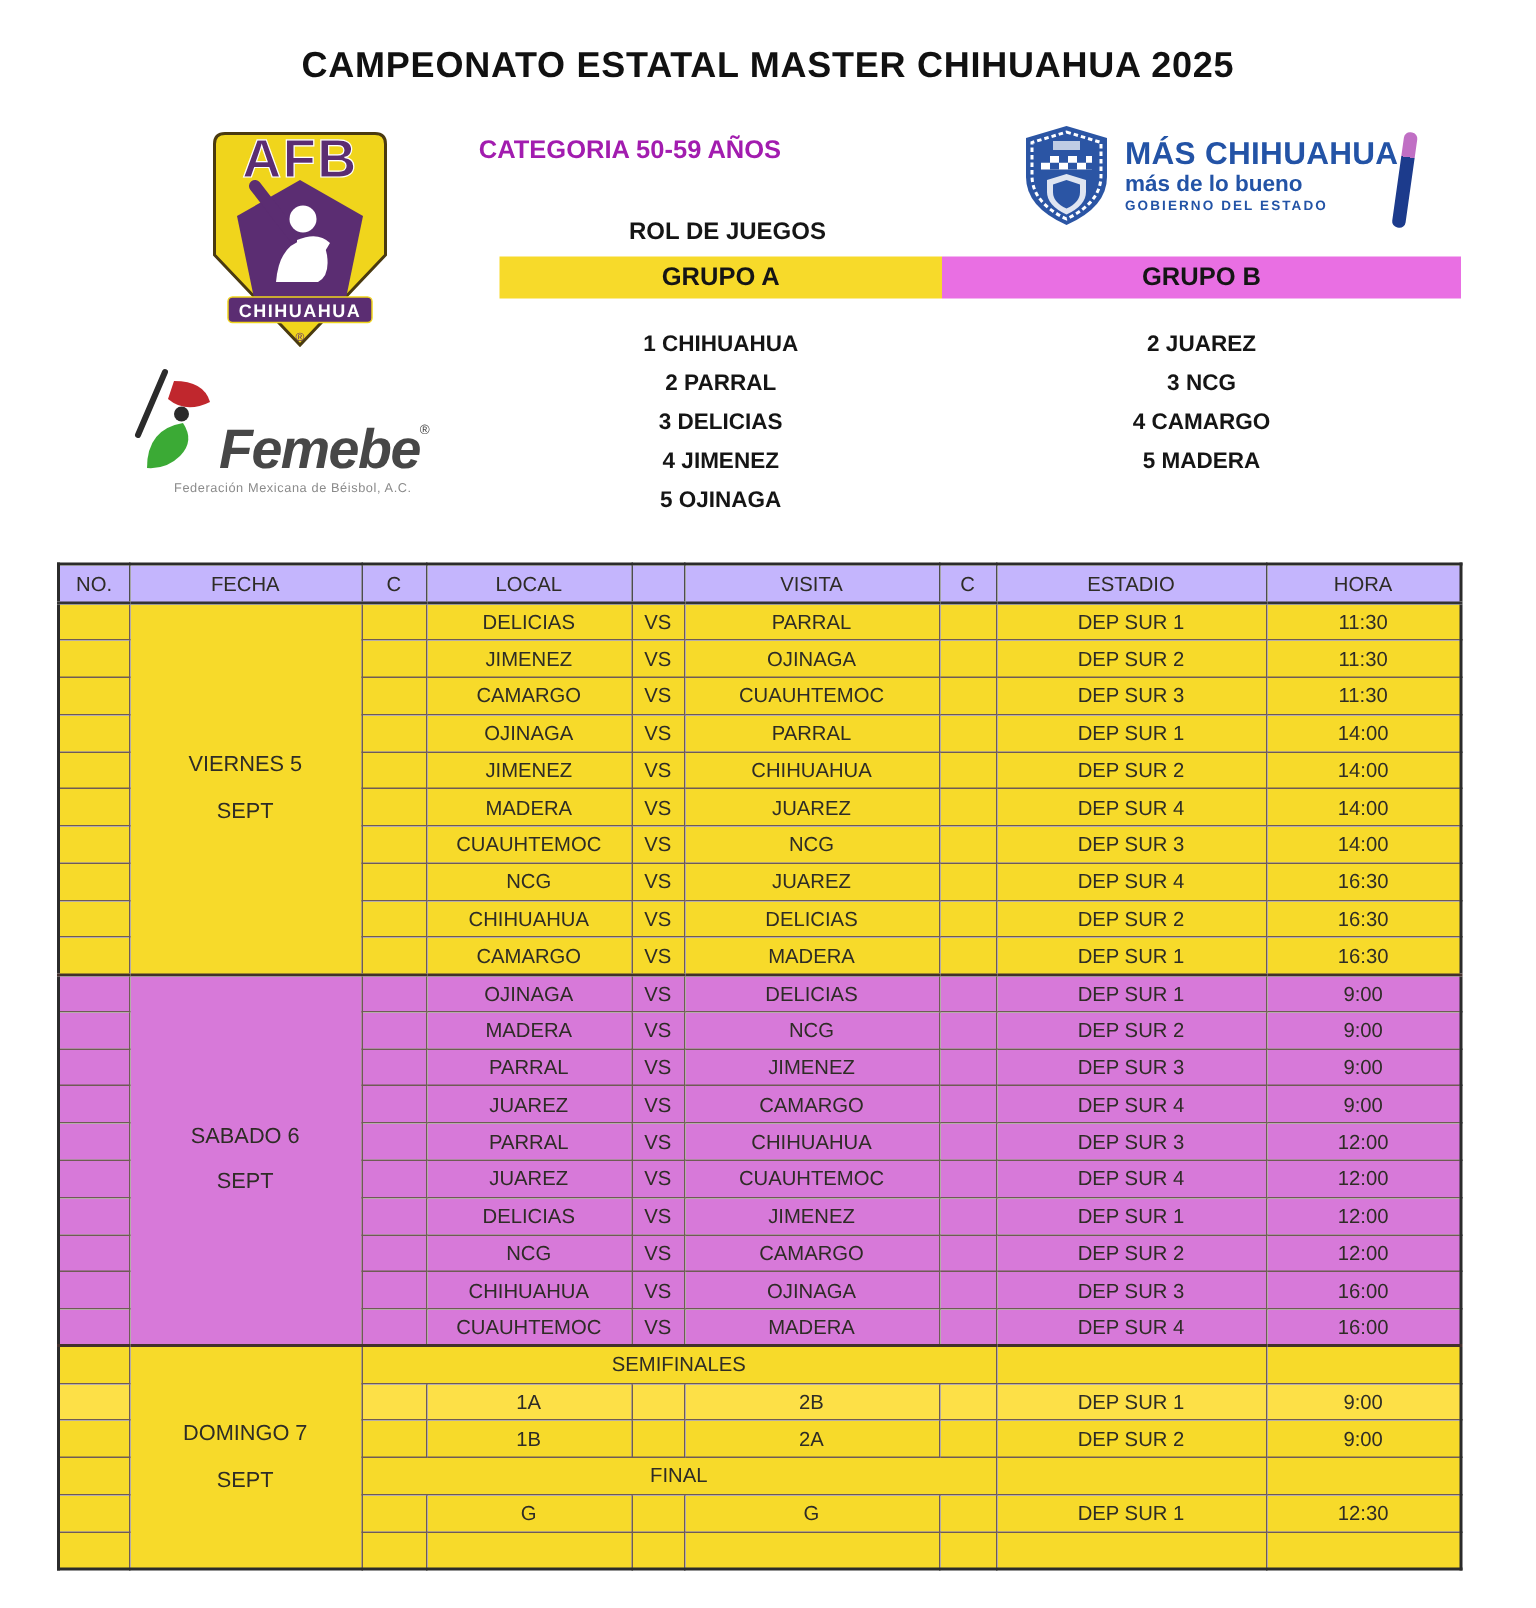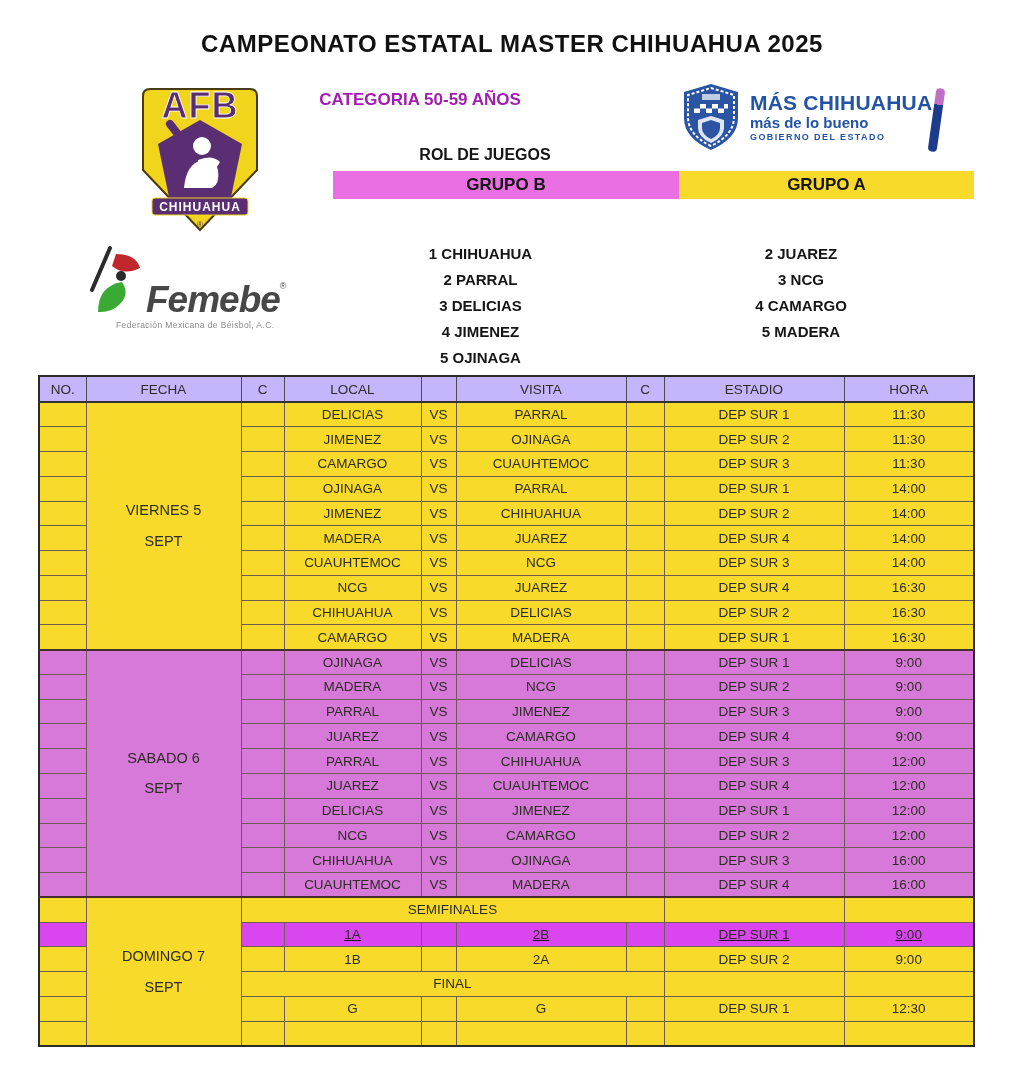--- a/index.html
+++ b/index.html
@@ -38,21 +38,21 @@
     transform:rotate(8deg);
     background:linear-gradient(to bottom,#C06FC4 0 26%,#1C3B8C 26% 100%);
   }
   
   .groups{position:absolute;left:333px;top:171px;width:641px;}
   .group-bars{display:flex;height:28px;}
   .bar{display:flex;align-items:center;justify-content:center;font-size:17px;font-weight:bold;color:#151515;}
   .bar-a{width:295px;}
   .bar-b{width:346px;}
   .group-lists{display:flex;}
-  .team-list{padding-top:6px;margin-top:36px;}
+  .team-list{padding-top:18px;}
   .list-a{width:295px;}
   .list-b{width:346px;}
   .team{line-height:26px;text-align:center;font-size:15px;font-weight:bold;color:#151515;}
   
   table.sched{
     position:absolute;left:38px;top:375px;border-collapse:collapse;table-layout:fixed;
     border:2px solid #2b2b2b;
   }
   .sched th,.sched td{
     border:1px solid #6f5b55;padding:0;text-align:center;vertical-align:middle;
@@ -107,22 +107,22 @@
       <div class="gob-l2">más de lo bueno</div>
       <div class="gob-l3">GOBIERNO DEL ESTADO</div>
     </div>
   </div>
   <div class="gob-slash"></div>
 
   <div class="rol">ROL DE JUEGOS</div>
 
   <div class="groups">
     <div class="group-bars">
+      <div class="bar bar-a" style="background:#F7DA2A">GRUPO A</div>
       <div class="bar bar-b" style="background:#E96FE3">GRUPO B</div>
-      <div class="bar bar-a" style="background:#F7DA2A">GRUPO A</div>
     </div>
     <div class="group-lists">
       <div class="team-list list-a">
         <div class="team">1 CHIHUAHUA</div>
         <div class="team">2 PARRAL</div>
         <div class="team">3 DELICIAS</div>
         <div class="team">4 JIMENEZ</div>
         <div class="team">5 OJINAGA</div>
       </div>
       <div class="team-list list-b">
@@ -386,21 +386,21 @@
         <tr class="section-start" style="background: rgb(247, 218, 42);">
           <td></td>
           <td rowspan="6" class="date">
             <div>DOMINGO 7</div>
             <div>SEPT</div>
           </td>
           <td colspan="5">SEMIFINALES</td>
           <td></td>
           <td></td>
         </tr>
-        <tr style="background: #d946ef; text-decoration: underline;">
+        <tr style="background: #fde047;">
           <td></td>
           <td></td>
           <td>1A</td>
           <td></td>
           <td>2B</td>
           <td></td>
           <td>DEP SUR 1</td>
           <td>9:00</td>
         </tr>
         <tr style="background: rgb(247, 218, 42);">

